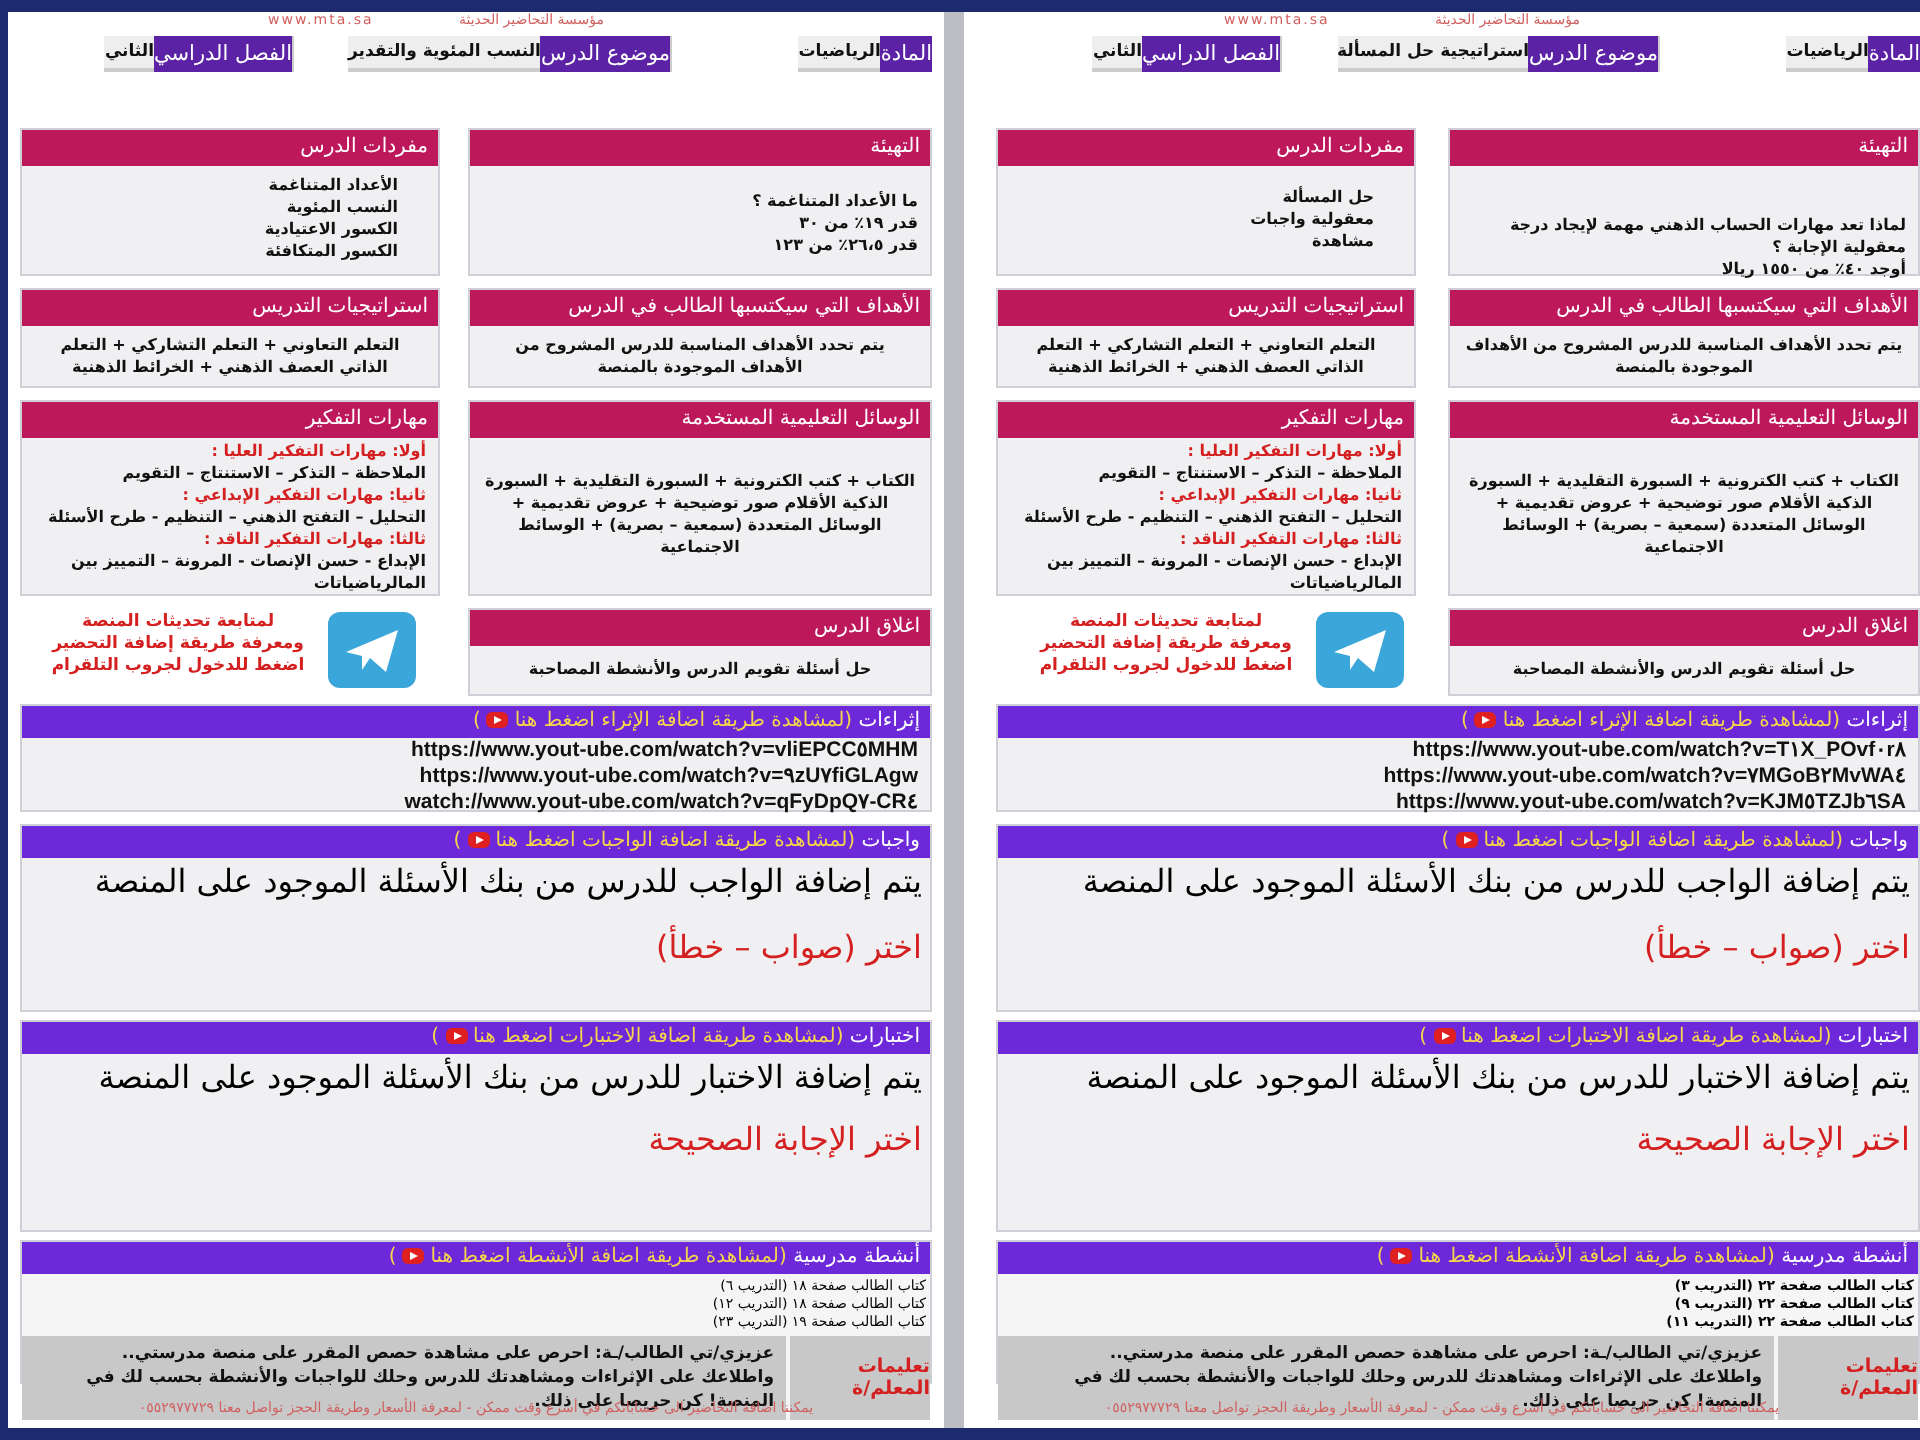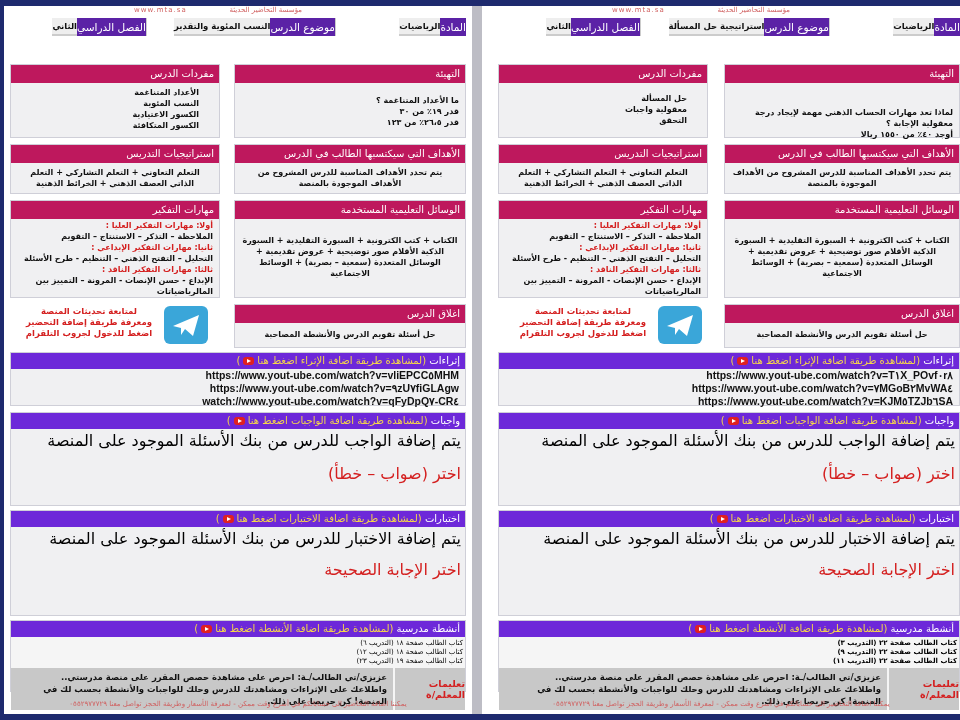--- a/index.html
+++ b/index.html
@@ -180,21 +180,21 @@
     <div class="bc" style="padding-top:24px">
       <div>لماذا تعد مهارات الحساب الذهني مهمة لإيجاد درجة معقولية الإجابة ؟</div>
       <div>أوجد ٤٠٪ من ١٥٥٠ ريالا</div>
     </div>
   </div>
   <div class="box" style="left:16px;top:58px;width:208px;height:72px">
     <div class="bh">مفردات الدرس</div>
     <div class="bc" style="padding-right:20px;padding-top:10px">
       <div>حل المسألة</div>
       <div>معقولية واجبات</div>
-      <div>التحقق</div>
+      <div>مشاهدة</div>
     </div>
   </div>
 
   <div class="box" style="right:0;top:138px;width:234px;height:48px">
     <div class="bh">الأهداف التي سيكتسبها الطالب في الدرس</div>
     <div class="bc center">يتم تحدد الأهداف المناسبة للدرس المشروح من الأهداف الموجودة بالمنصة</div>
   </div>
   <div class="box" style="left:16px;top:138px;width:208px;height:48px">
     <div class="bh">استراتيجيات التدريس</div>
     <div class="bc center">التعلم التعاوني + التعلم التشاركي + التعلم الذاتي العصف الذهني + الخرائط الذهنية</div>

